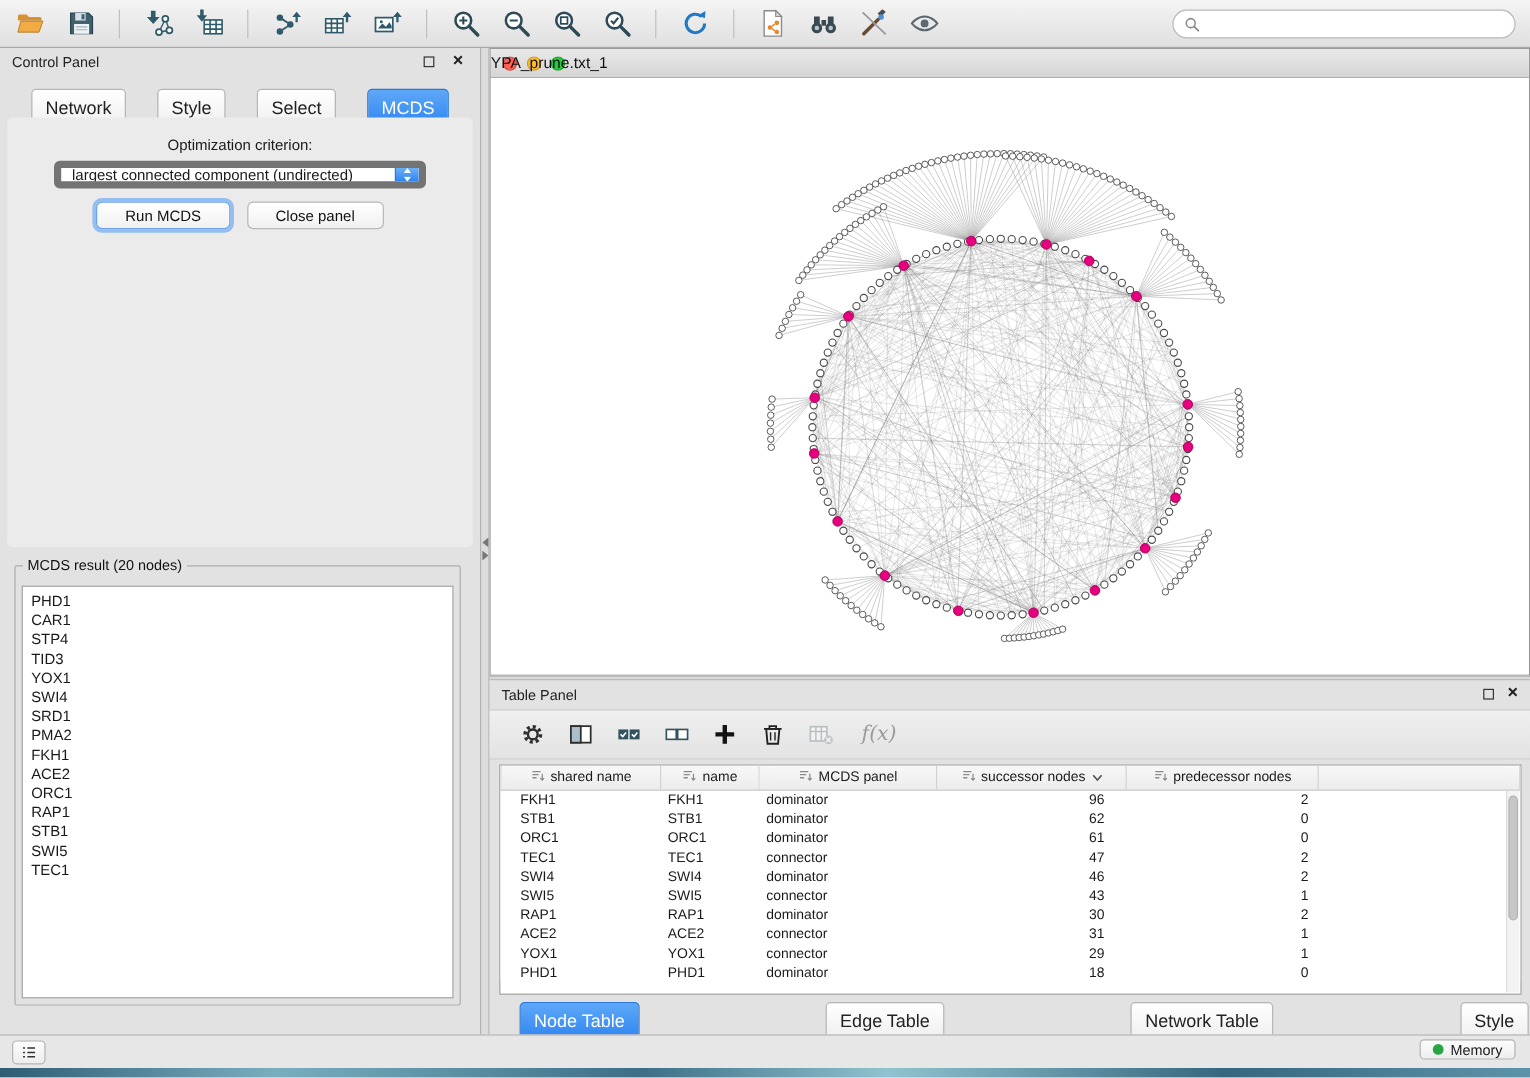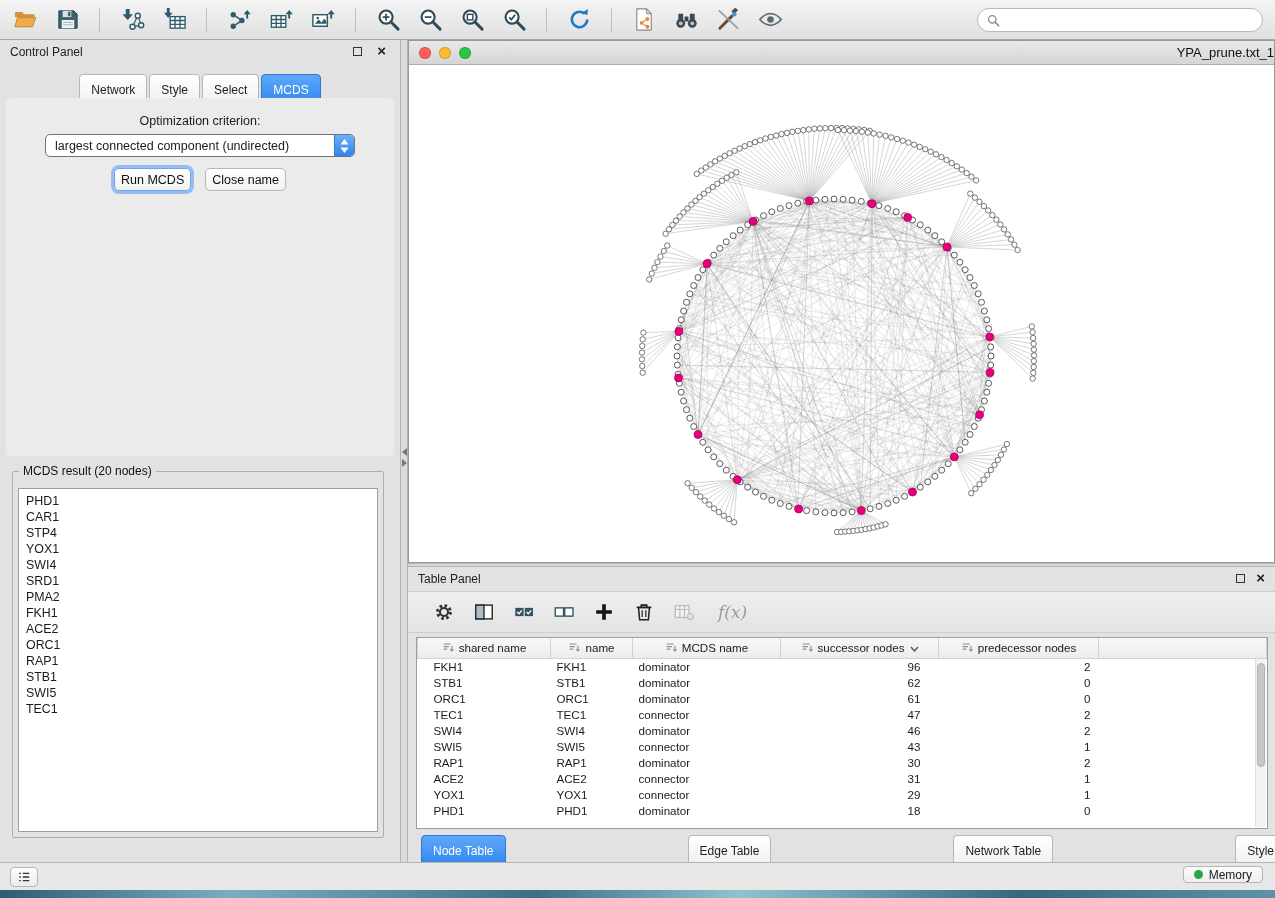--- a/index.html
+++ b/index.html
@@ -17,49 +17,49 @@
   #search-input{border:none;outline:none;flex:1;font-size:12px;font-family:"Liberation Sans",sans-serif;background:transparent}
 
   
   #control-panel{position:absolute;left:0;top:40px;width:400px;height:822px;background:#e2e2e2}
   .panel-title-row{position:absolute;left:0;top:0;width:100%;height:24px}
   .panel-title{position:absolute;left:10px;top:5px;font-size:12px;color:#222}
   .win-float{position:absolute;top:7px;width:9px;height:9px;border:1.5px solid #333}
   .win-close{position:absolute;top:2px;font-size:15px;font-weight:bold;color:#222;line-height:18px}
   #cp-float{right:38px}#cp-close{right:14px}
   #cp-tabs{position:absolute;left:0;top:34px;width:100%;display:flex;justify-content:center}
-  .seg-tab{height:21px;padding:15px 11px;background:linear-gradient(#ffffff,#efefef);border:1px solid #b6b6b6;border-radius:4px;margin:0 1px;font-size:12px;display:flex;align-items:center;color:#222}
+  .seg-tab{height:21px;padding:15px 11px;background:linear-gradient(#ffffff,#efefef);border:1px solid #b6b6b6;border-radius:4px;margin:0 13px;font-size:15px;display:flex;align-items:center;color:#222}
   .seg-tab.active{background:linear-gradient(#5fa8f8,#2e85f1);border-color:#2a78d8;color:#fff}
   #cp-content{position:absolute;left:6px;top:58px;width:388px;height:358px;background:#ebebeb;border-radius:4px}
   #opt-label{position:absolute;left:0;top:74px;width:100%;text-align:center;font-size:12.5px}
-  #criterion-select{position:absolute;left:45px;top:94px;width:310px;height:23px;background:#fff;border:1px solid #737373;border-radius:5px;display:flex;align-items:center;overflow:hidden}
+  #criterion-select{position:absolute;left:45px;top:94px;width:310px;height:23px;background:#fff;border:6px solid #737373;border-radius:5px;display:flex;align-items:center;overflow:hidden}
   #criterion-select .val{flex:1;padding:0 9px;font-size:12.5px;white-space:nowrap}
   #criterion-select .stepper{width:20px;align-self:stretch;background:linear-gradient(#6cb0f9,#2e85f1);display:flex;flex-direction:column;align-items:center;justify-content:center;gap:2px;border-left:1px solid #2a78d8}
   #cp-buttons{position:absolute;left:0;top:128px;width:100%;display:flex;justify-content:center;gap:14px}
-  .mac-btn{height:23px;padding:0 6px;background:linear-gradient(#ffffff,#f1f1f1);border:1px solid #b9b9b9;border-radius:5px;font-size:12.5px;font-family:"Liberation Sans",sans-serif;color:#111}
+  .mac-btn{height:23px;padding:0 23px;background:linear-gradient(#ffffff,#f1f1f1);border:1px solid #b9b9b9;border-radius:5px;font-size:12.5px;font-family:"Liberation Sans",sans-serif;color:#111}
   #run-mcds{box-shadow:0 0 0 3px rgba(77,151,247,.55);border-color:#6da6e8}
   #mcds-fieldset{position:absolute;left:12px;top:424px;width:372px;height:374px;border:1px solid #adadad;border-radius:2px}
   #mcds-legend{font-size:12px;padding:0 4px;margin-left:6px;color:#111}
   #mcds-list{position:absolute;left:5px;top:10px;right:5px;bottom:5px;background:#fff;border:1px solid #9e9e9e;overflow:hidden;padding:4px 0 0 7px}
   .mcds-item{font-size:12.4px;line-height:16px;white-space:nowrap}
 
   
   #v-splitter{position:absolute;left:400px;top:40px;width:8px;height:822px;background:#dcdcdc;border-left:1px solid #b2b2b2;border-right:1px solid #b2b2b2}
   #v-splitter .grip{position:absolute;left:0;top:408px;width:6px;height:22px;display:flex;flex-direction:column;align-items:center;gap:3px}
   #v-splitter .grip span{width:0;height:0;border-top:4px solid transparent;border-bottom:4px solid transparent}
   .arr-left{border-right:5px solid #777}
   .arr-right{border-left:5px solid #777}
   #h-splitter{position:absolute;left:408px;top:563px;width:867px;height:4px;background:#d9d9d9;border-top:1px solid #b2b2b2;border-bottom:1px solid #b2b2b2}
 
   
   #network-view{position:absolute;left:408px;top:40px;width:867px;height:523px;background:#fff;border:1px solid #9a9a9a}
   #net-titlebar{position:absolute;left:0;top:0;width:100%;height:24px;background:linear-gradient(#e9e9e9,#d5d5d5);border-bottom:1px solid #aeaeae}
   #traffic{position:absolute;left:10px;top:6px;display:flex;gap:8px}
   .traffic{width:12px;height:12px;border-radius:50%;border:1px solid rgba(0,0,0,.18)}
-  #net-title{position:absolute;left:0;top:4px;width:100%;text-align:right;font-size:13px;color:#111}
+  #net-title{position:absolute;left:0;top:4px;width:100%;text-align:left;font-size:13px;color:#111}
   #net-svg{position:absolute;left:0;top:24px;width:865px;height:497px;background:#fff}
 
   
   #table-panel{position:absolute;left:408px;top:567px;width:867px;height:295px;background:#e2e2e2}
   #tp-float{right:30px}#tp-close{right:10px}
   #tp-toolbar{position:absolute;left:0;top:24px;width:100%;height:42px;background:linear-gradient(#efefef,#e3e3e3);border-top:1px solid #cfcfcf;border-bottom:1px solid #cfcfcf;display:flex;align-items:center;padding-left:20px;gap:9px}
   .tt-btn{width:31px;height:31px;display:flex;align-items:center;justify-content:center;border-radius:4px}
   .tt-btn svg{width:22px;height:22px}
   #fx-label{font-family:"DejaVu Serif",serif;font-style:italic;font-size:17px;color:#9a9a9a;margin-left:10px}
   #table-wrap{position:absolute;left:8px;top:70px;width:852px;height:192px;background:#fff;border:1px solid #9e9e9e;overflow:hidden}
@@ -250,28 +250,29 @@
       <svg width="9" height="6" viewBox="0 0 9 6">
           <path d="M4.5 0L8.5 5.5H0.5z" fill="#fff"></path>
         </svg>
       <svg width="9" height="6" viewBox="0 0 9 6">
           <path d="M4.5 6L0.5 0.5H8.5z" fill="#fff"></path>
         </svg>
     </span>
   </div>
   <div id="cp-buttons">
     <button class="mac-btn" id="run-mcds">Run MCDS</button>
-    <button class="mac-btn" id="close-panel">Close name</button>
+    <button class="mac-btn" id="close-panel">Close panel</button>
   </div>
   <fieldset id="mcds-fieldset">
     <legend id="mcds-legend">MCDS result (20 nodes)</legend>
     <div id="mcds-list">
         <div class="mcds-item">PHD1</div>
         <div class="mcds-item">CAR1</div>
         <div class="mcds-item">STP4</div>
+        <div class="mcds-item">TID3</div>
         <div class="mcds-item">YOX1</div>
         <div class="mcds-item">SWI4</div>
         <div class="mcds-item">SRD1</div>
         <div class="mcds-item">PMA2</div>
         <div class="mcds-item">FKH1</div>
         <div class="mcds-item">ACE2</div>
         <div class="mcds-item">ORC1</div>
         <div class="mcds-item">RAP1</div>
         <div class="mcds-item">STB1</div>
         <div class="mcds-item">SWI5</div>
@@ -1286,21 +1287,21 @@
                   </svg></span>
                 <span>name</span>
               </div>
             </th>
             <th>
               <div class="th-inner">
                 <span><svg width="12" height="12" viewBox="0 0 14 14">
                     <path d="M2 3.5h8M2 6.5h6M2 9.5h4" stroke="#8a8a8a" stroke-width="1.3"></path>
                     <path d="M11.5 5.5v6M9.6 9.8l1.9 2 1.9-2" stroke="#8a8a8a" fill="none" stroke-width="1.2"></path>
                   </svg></span>
-                <span>MCDS name</span>
+                <span>MCDS panel</span>
               </div>
             </th>
             <th>
               <div class="th-inner">
                 <span><svg width="12" height="12" viewBox="0 0 14 14">
                     <path d="M2 3.5h8M2 6.5h6M2 9.5h4" stroke="#8a8a8a" stroke-width="1.3"></path>
                     <path d="M11.5 5.5v6M9.6 9.8l1.9 2 1.9-2" stroke="#8a8a8a" fill="none" stroke-width="1.2"></path>
                   </svg></span>
                 <span>successor nodes</span>
                 <span><svg width="9" height="6" viewBox="0 0 9 6">

